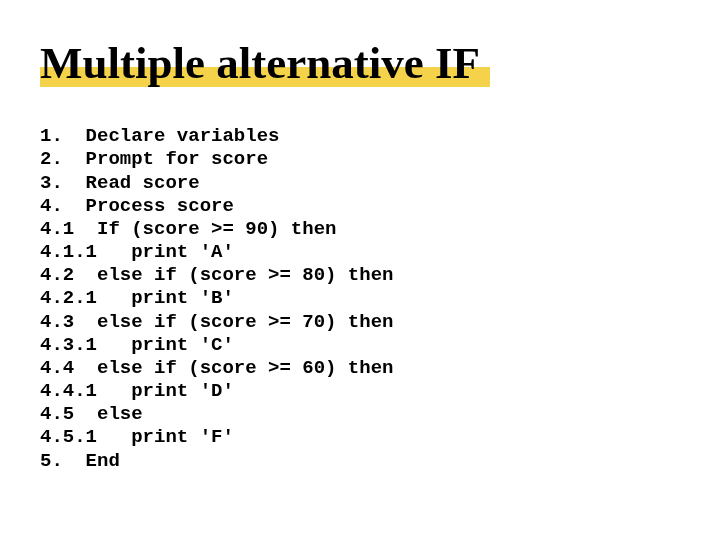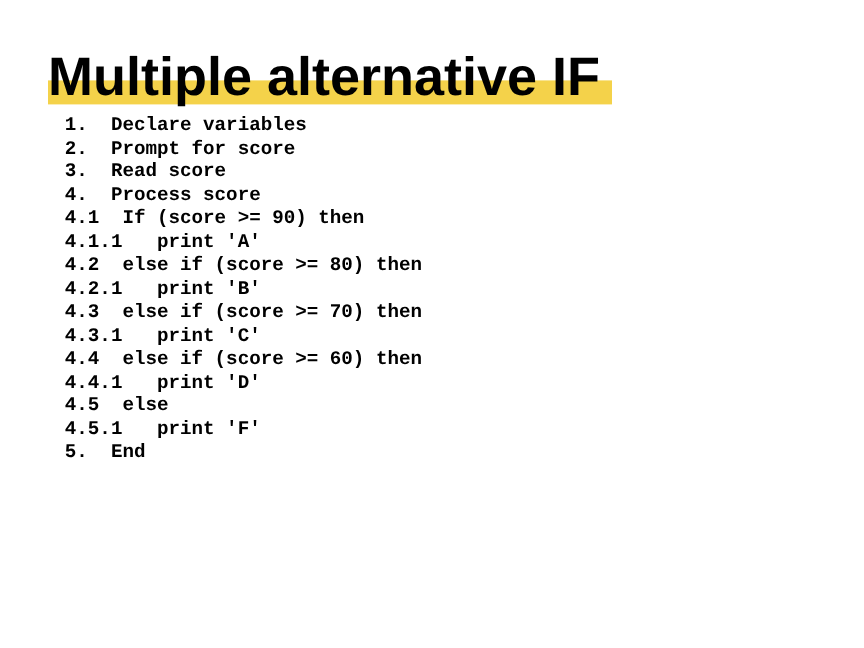--- a/index.html
+++ b/index.html
@@ -14,21 +14,22 @@
   .slide {
     position: relative;
     width: 720px;
     height: 540px;
     box-sizing: border-box;
     padding: 40px 50px 40px 40px;
   }
   .title-wrap {
     position: relative;
     display: inline-block;
-    margin-bottom: 8px;
+    margin-bottom: 38px;
+    font-family: Liberation Serif, serif;
   }
   .title-underline {
     position: absolute;
     left: 0;
     right: -10px;
     bottom: 0px;
     height: 20px;
     background: #f4d24a;
     z-index: 0;
   }
@@ -37,26 +38,25 @@
     z-index: 1;
     font-size: 45px;
     font-weight: 900;
     letter-spacing: 0px;
     color: #000;
     margin: 0;
     line-height: 1.05;
   }
   .code-block {
     font-family: "Courier New", Courier, monospace;
-    font-size: 16px;
+    font-size: 19px;
     font-weight: bold;
     line-height: 1.22;
     white-space: pre;
     color: #000;
-    margin-left: 14px;
   }
 </style>
 </head>
 <body>
 
 <div class="slide">
 
   <div class="title-wrap">
     <div class="title-underline"></div>
     <h1 class="title">Multiple alternative IF</h1>

